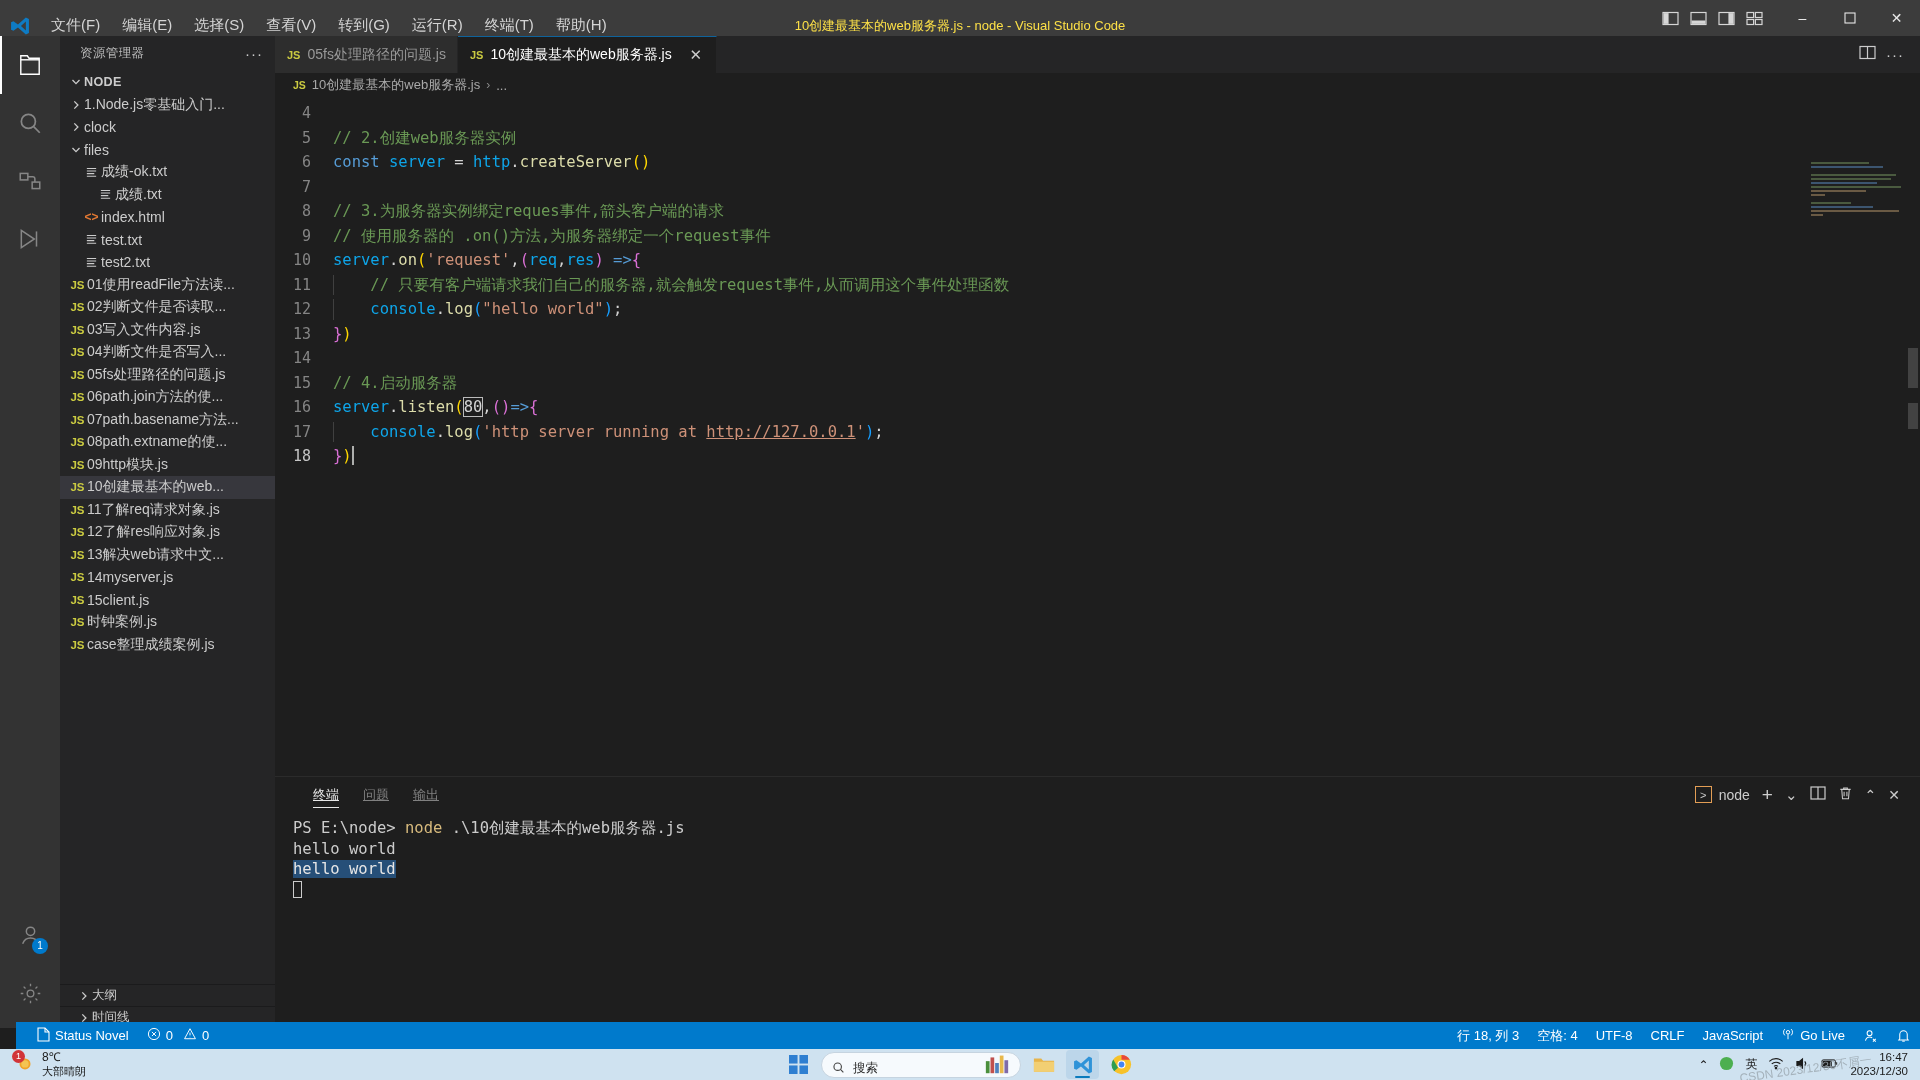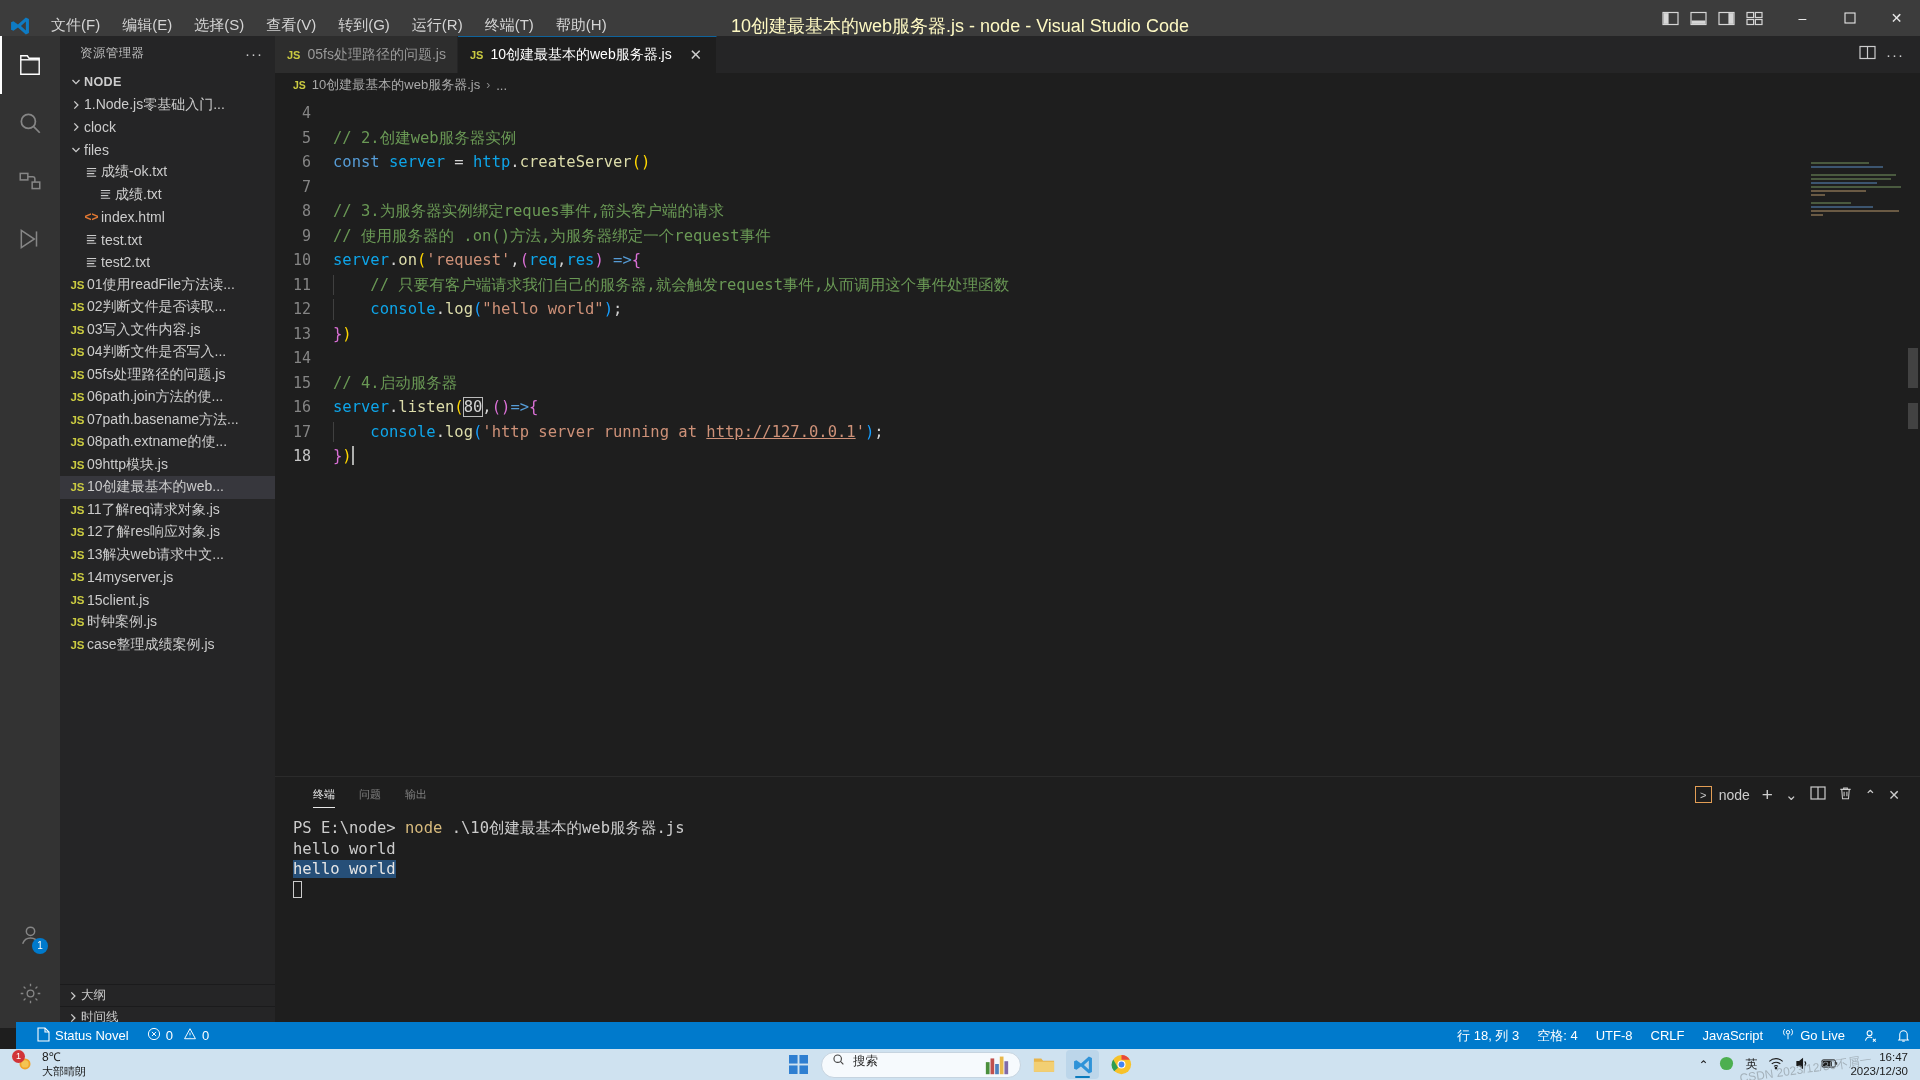--- a/index.html
+++ b/index.html
@@ -15,21 +15,21 @@
   .titlebar {
     position:absolute; top:0; left:0; width:1920px; height:51px;
     background:#3c3c3c; display:flex; align-items:center;
     color:#cccccc; font-size:15px;
   }
   .vscode-logo { width:40px; height:36px; display:flex; align-items:center; justify-content:center; }
   .menu { display:flex; align-items:center; gap:0px; }
   .menu-item { padding:4px 11px; font-size:15px; color:#d4d4d4; cursor:default; white-space:nowrap;}
   .title-center {
     position:absolute; left:0; width:1920px; text-align:center;
-    font-size:18px; color:#fef9c3; pointer-events:none;
+    font-size:13px; color:#fde047; pointer-events:none;
   }
   .win-controls { position:absolute; right:0; top:0; height:36px; display:flex; align-items:center; }
   .layout-icons { display:flex; align-items:center; gap:6px; margin-right:14px; }
   .layout-ico { width:22px; height:22px; display:flex; align-items:center; justify-content:center; }
   .wbtn { width:47px; height:36px; display:flex; align-items:center; justify-content:center; color:#e8e8e8; font-size:14px; }
 
   
   .activitybar {
     position:absolute; top:36px; left:0; width:60px; bottom:52px;
     background:#333333; display:flex; flex-direction:column; align-items:center;
@@ -66,21 +66,21 @@
   .row.selected { background:#37373d; }
   .chev { width:16px; display:inline-flex; align-items:center; justify-content:center; color:#cccccc; flex:0 0 16px;}
   .chev svg { width:10px; height:10px; }
   .rowlabel { overflow:hidden; text-overflow:ellipsis; }
   .root-label { font-weight:bold; font-size:12.6px; letter-spacing:.3px; }
   .ficon { width:19px; flex:0 0 19px; display:inline-flex; align-items:center; justify-content:center; }
   .js-ico { color:#cbcb41; font-size:11.5px; font-weight:bold; font-family:"Liberation Sans",sans-serif; }
   .html-ico { color:#e37933; font-size:12px; font-weight:bold; }
   .sb-bottom { font-size:12.5px; }
   .sb-section {
-    height:22px; display:flex; align-items:center; padding-left:5px; color:#cccccc;
+    height:22px; display:flex; align-items:center; padding-left:16px; color:#cccccc;
     border-top:1px solid #1b1b1c;
   }
 
   
   .editor-area { position:absolute; top:36px; left:275px; right:0; bottom:52px; background:#1e1e1e; }
   .tabsbar { height:37px; background:#252526; display:flex; align-items:stretch; position:relative; }
   .tab {
     display:flex; align-items:center; gap:7px; padding:0 11px 0 12px;
     background:#2d2d2d; color:#999999; font-size:14px; border-right:1px solid #252526;
     min-width:0; white-space:nowrap; cursor:pointer;
@@ -124,21 +124,21 @@
     position:absolute; top:65px; right:14px; width:95px; height:55px;
     background:#1e1e1e;
   }
   .mm-line { height:2px; margin-bottom:2px; }
   .scroll-v { position:absolute; right:0px; top:61px; width:14px; bottom:0; }
   .scroll-thumb { position:absolute; right:2px; width:10px; background:#424242; border-radius:0; }
 
   
   .panel { position:absolute; left:275px; right:0; bottom:52px; height:252px; background:#1e1e1e; border-top:1px solid #2b2b2b;}
   .panel-tabs { height:35px; display:flex; align-items:center; padding-left:26px; gap:0; }
-  .ptab { font-size:11px; color:#808080; padding:0 12px; height:35px; display:flex; align-items:center; position:relative; cursor:pointer;}
+  .ptab { font-size:13px; color:#808080; padding:0 12px; height:35px; display:flex; align-items:center; position:relative; cursor:pointer;text-decoration:underline;}
   .ptab.active { color:#e7e7e7; }
   .ptab.active:after { content:""; position:absolute; left:12px; right:12px; bottom:4px; height:1px; background:#e7e7e7; }
   .panel-actions { margin-left:auto; display:flex; align-items:center; gap:12px; padding-right:20px; color:#cccccc; font-size:14px;}
   .term-chip { display:flex; align-items:center; gap:7px; }
   .term-sq { width:17px; height:17px; border:1px solid #e39e55; color:#cccccc; font-size:11px; display:flex; align-items:center; justify-content:center; }
   .terminal {
     padding:6px 0 0 18px; font-family:"DejaVu Sans Mono","Liberation Mono",monospace;
     font-size:15.5px; line-height:20.5px; color:#cccccc;
   }
   .t-ps { color:#cccccc; }
@@ -158,21 +158,21 @@
   
   .taskbar {
     position:absolute; left:0; right:0; bottom:0; height:31px;
     background:#cfe2f0; display:flex; align-items:center;
   }
   .tb-weather { display:flex; align-items:center; gap:6px; padding-left:14px; color:#1b1b1b; font-size:12px; }
   .tb-weather-txt { line-height:1.15; }
   .tb-center { position:absolute; left:0; right:0; display:flex; align-items:center; justify-content:center; gap:6px; }
   .tb-search {
     width:200px; height:26px; border-radius:13px; background:#f6fafd; border:1px solid #c6d4e0;
-    display:flex; align-items:flex-start; padding:0 10px; gap:8px; color:#2b2b2b; font-size:12.5px;
+    display:flex; align-items:flex-end; padding:0 10px; gap:8px; color:#2b2b2b; font-size:12.5px;
   }
   .tb-app { width:33px; height:29px; display:flex; align-items:center; justify-content:center; position:relative; }
   .tb-app.active { background:#bcd6ea; border-radius:4px; }
   .tb-app.active:after { content:""; position:absolute; bottom:1px; left:9px; right:9px; height:2.5px; background:#0a7bbd; border-radius:2px;}
   .tb-right { margin-left:auto; display:flex; align-items:center; gap:11px; padding-right:12px; color:#1b1b1b; font-size:12px;}
   .tb-clock { text-align:right; line-height:1.15; font-size:11.5px; }
   .watermark { position:absolute; right:48px; bottom:2px; color:#9aa6ae; font-size:12px; transform:rotate(-8deg); opacity:.8; }
 </style>
 </head>
 <body>

